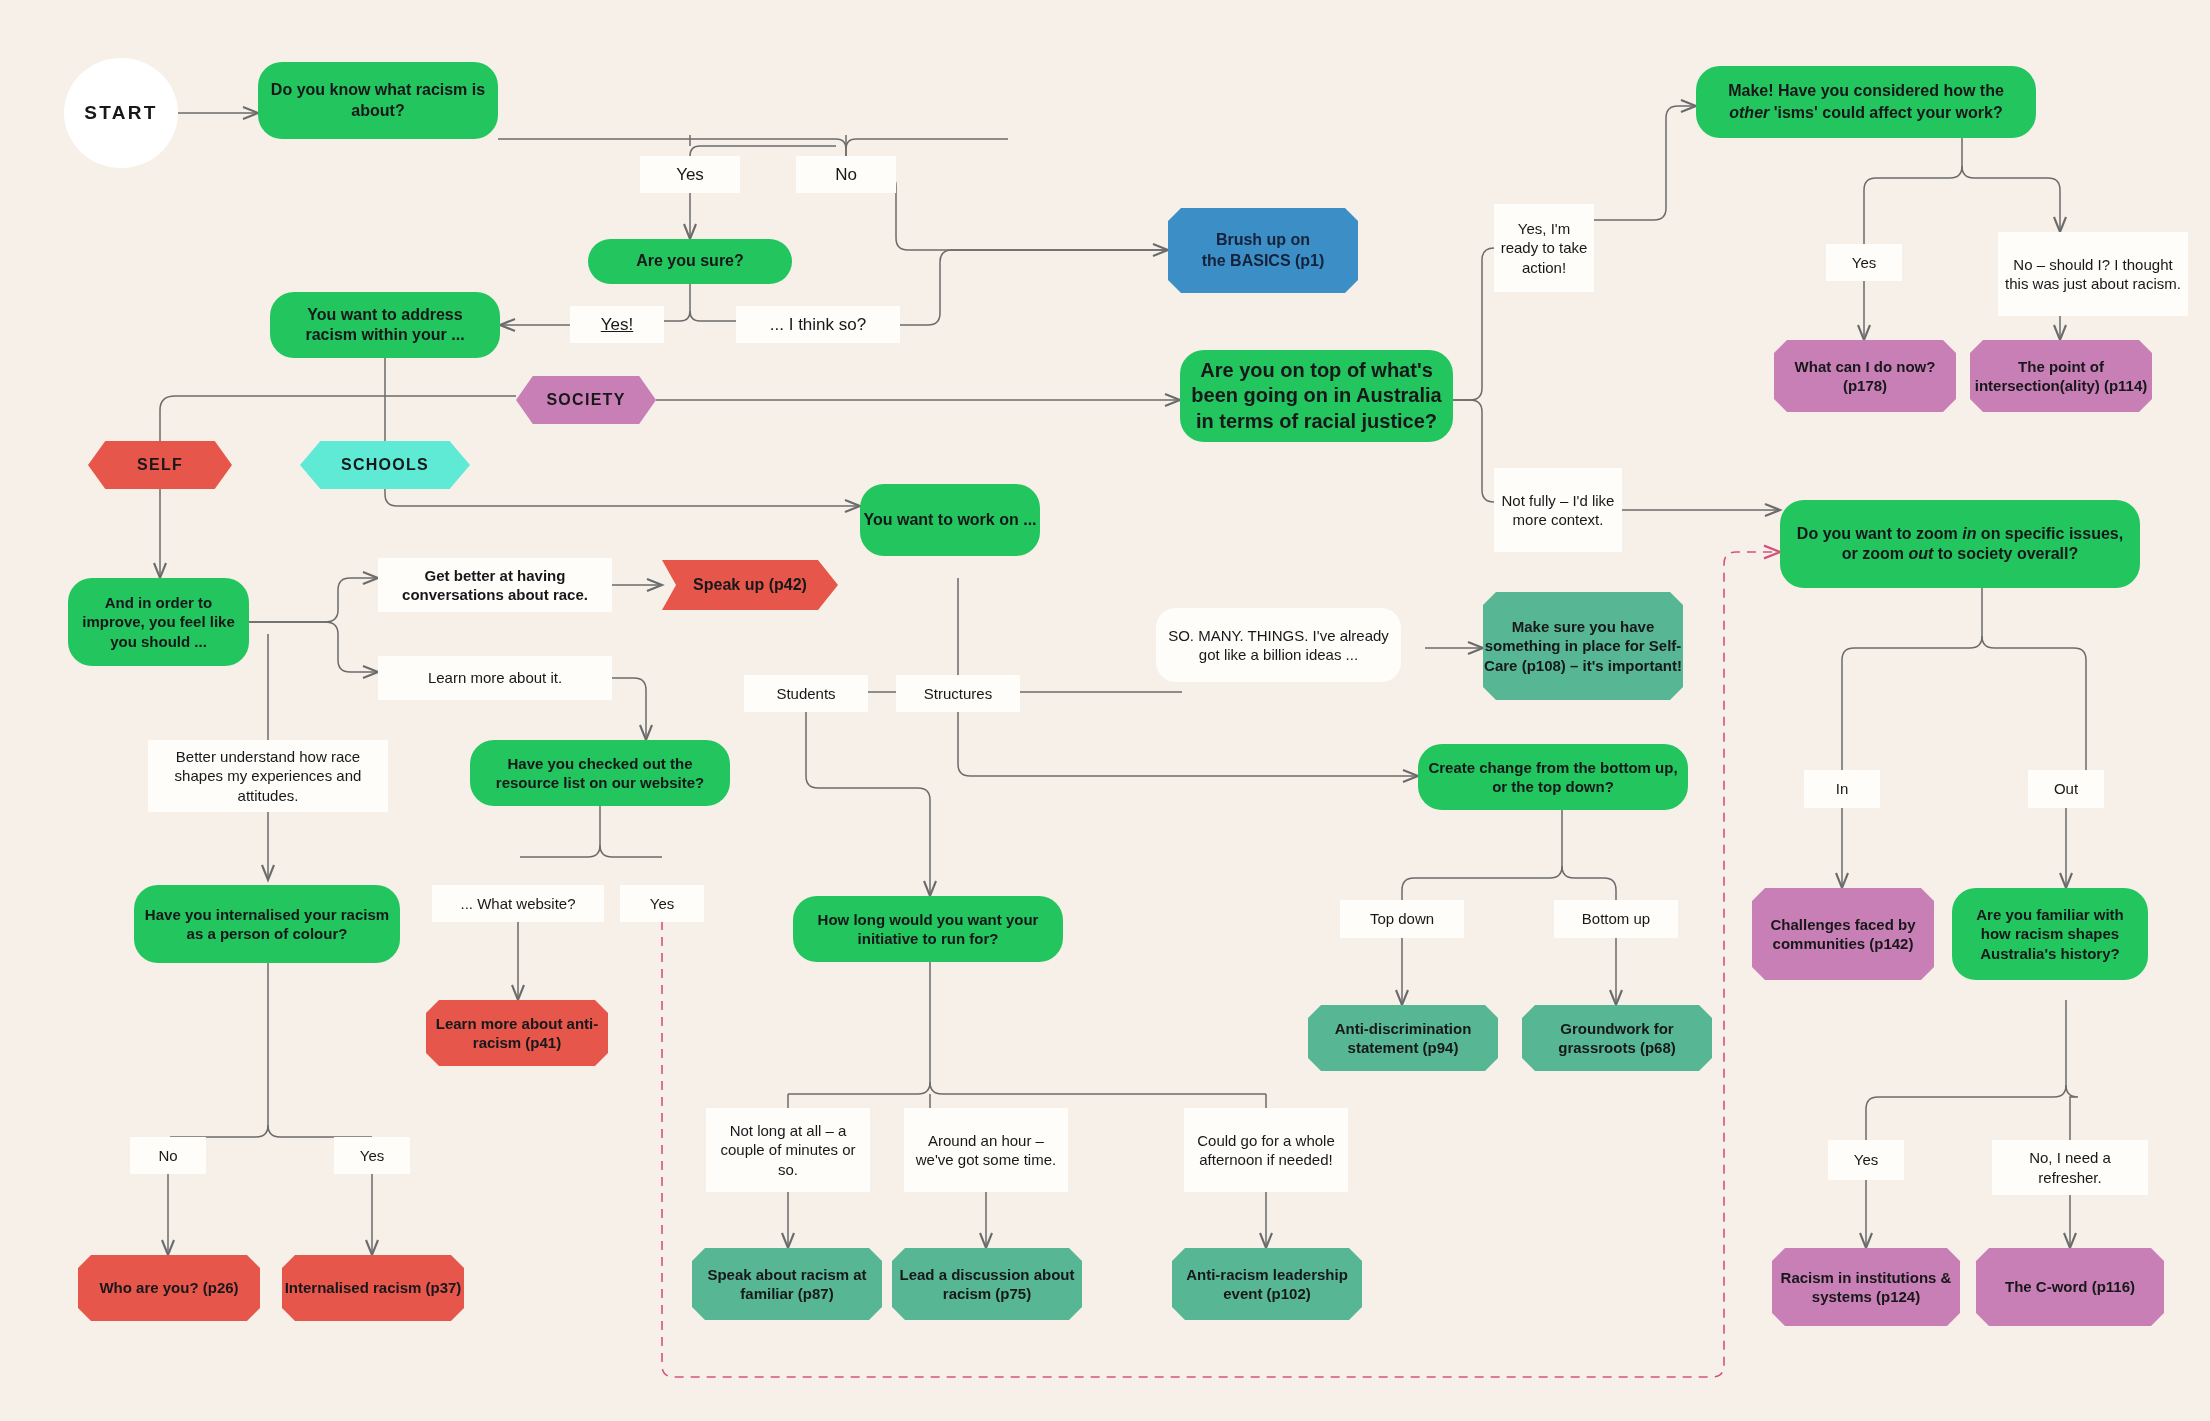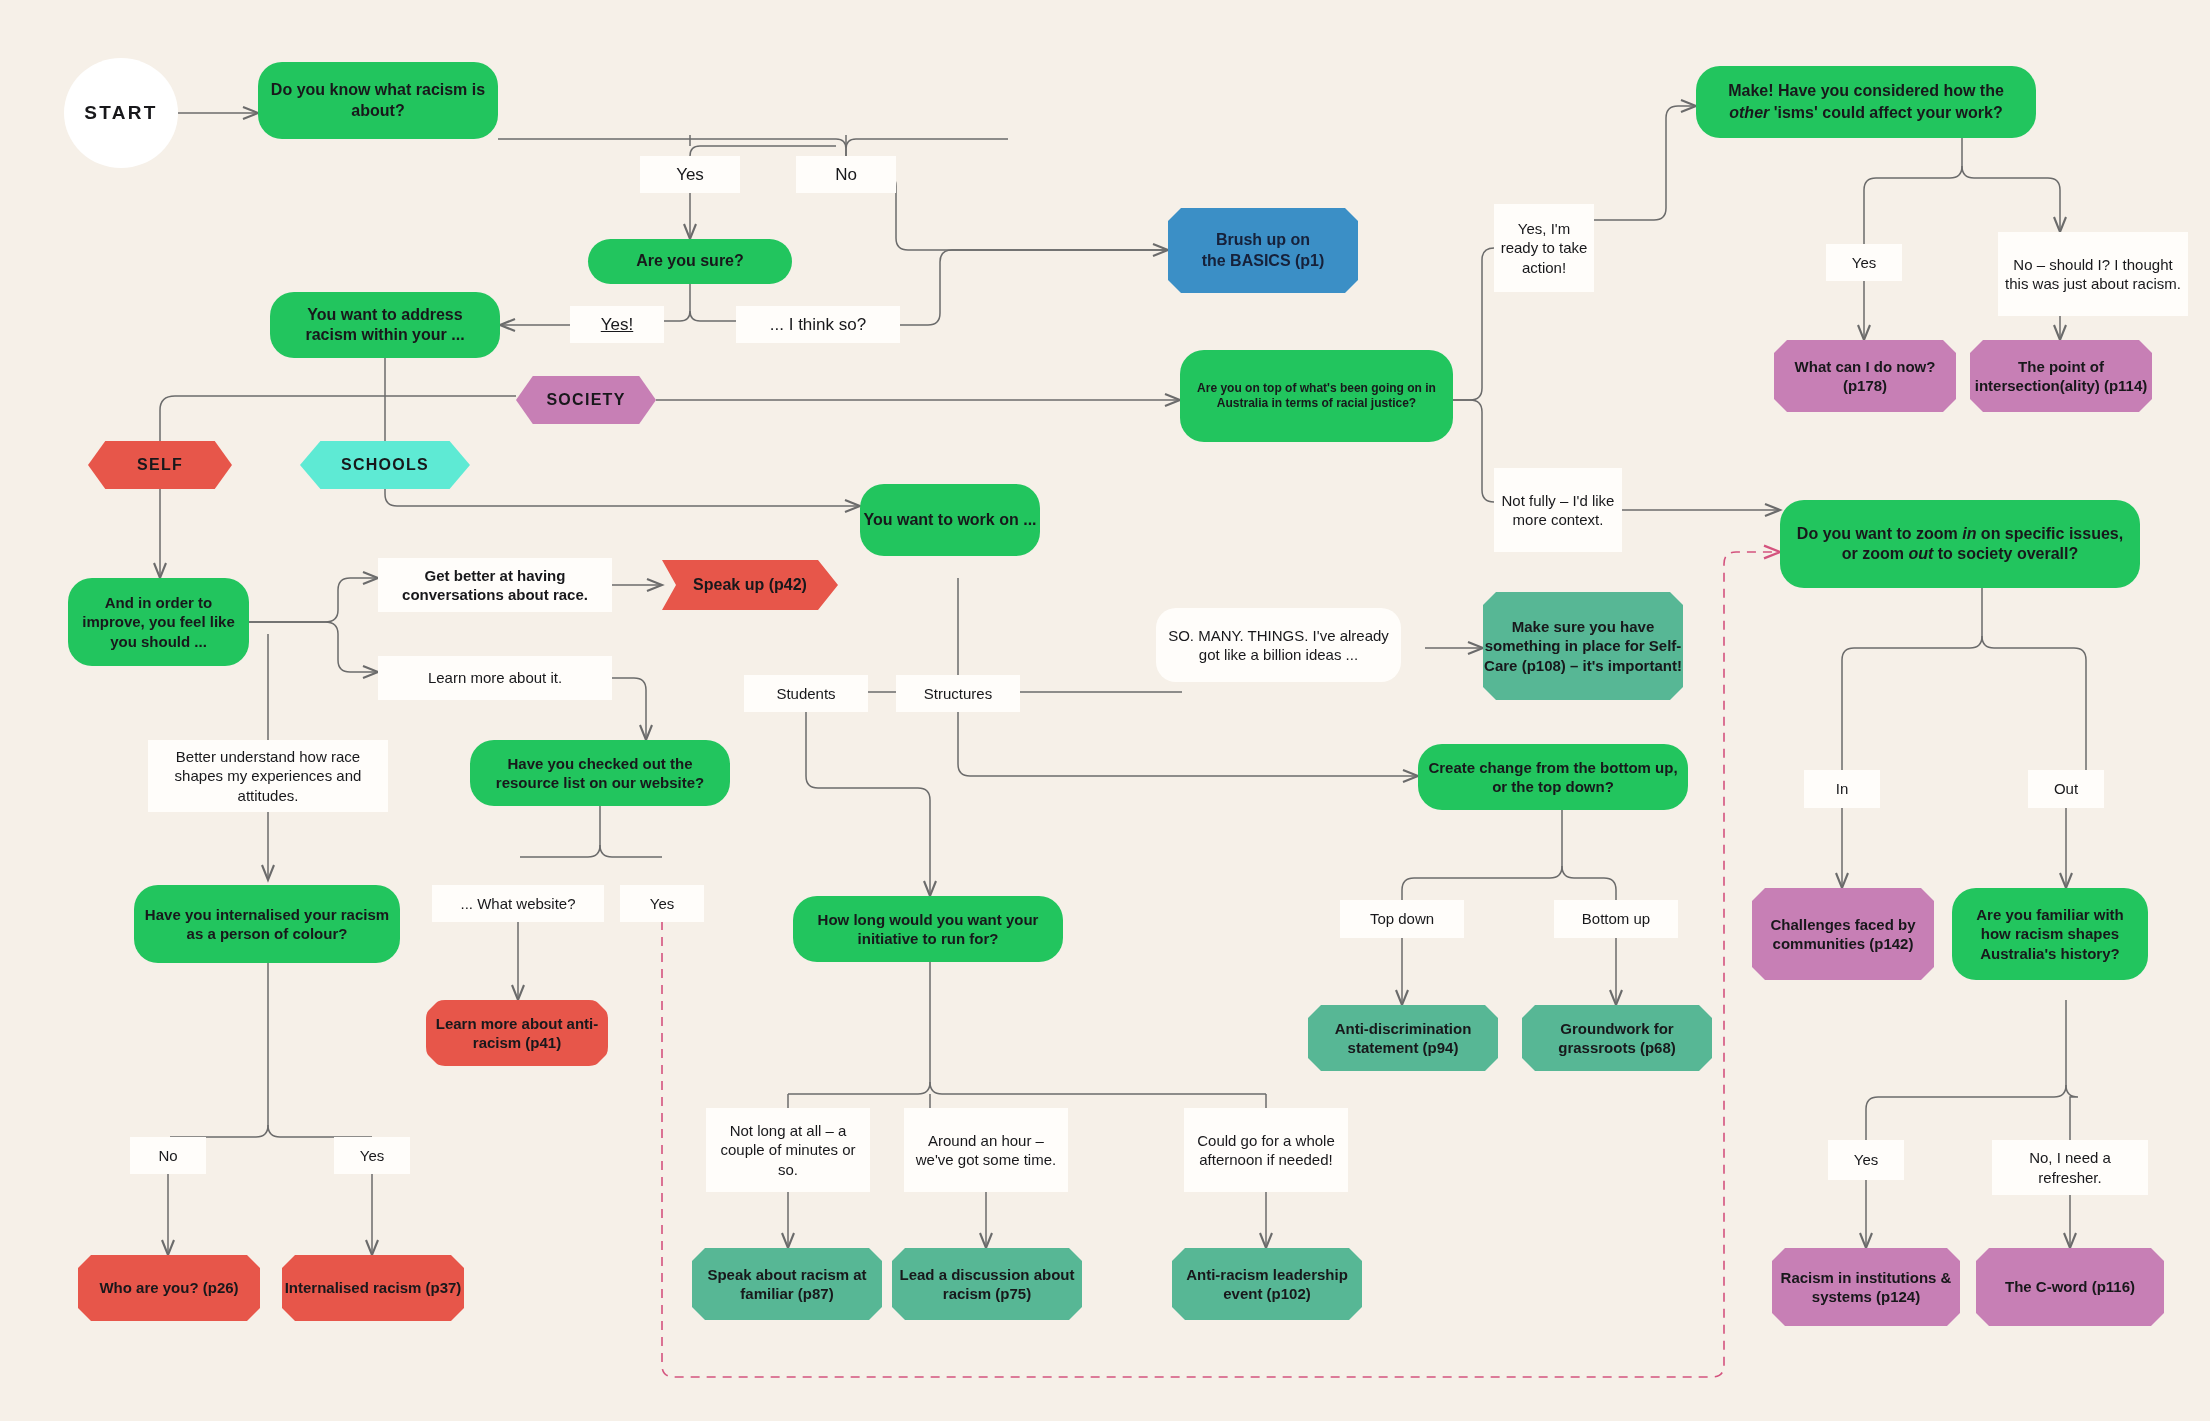--- a/index.html
+++ b/index.html
@@ -188,21 +188,21 @@
 <div class="node label" style="left:378px;top:656px;width:234px;height:44px;font-size:15px;">Learn more about it.</div>
 
 <div class="node label" style="left:148px;top:740px;width:240px;height:72px;font-size:15px;padding:0 6px;">Better understand how race shapes my experiences and attitudes.</div>
 
 <div class="node rounded" style="left:470px;top:740px;width:260px;height:66px;font-size:15px;padding:0 10px;">Have you checked out the resource list on our website?</div>
 
 <div class="node label" style="left:432px;top:885px;width:172px;height:37px;font-size:15px;">... What website?</div>
 
 <div class="node label" style="left:620px;top:885px;width:84px;height:37px;font-size:15px;">Yes</div>
 
-<div class="node oct red" style="left:426px;top:1000px;width:182px;height:66px;font-size:15px;border-radius:19px;">Learn more about anti-racism (p41)</div>
+<div class="node oct red" style="left:426px;top:1000px;width:182px;height:66px;font-size:15px;">Learn more about anti-racism (p41)</div>
 
 <div class="node rounded" style="left:134px;top:885px;width:266px;height:78px;font-size:15px;padding:0 10px;">Have you internalised your racism as a person of colour?</div>
 
 <div class="node label" style="left:130px;top:1137px;width:76px;height:37px;font-size:15px;">No</div>
 
 <div class="node label" style="left:334px;top:1137px;width:76px;height:37px;font-size:15px;">Yes</div>
 
 <div class="node oct red" style="left:78px;top:1255px;width:182px;height:66px;font-size:15px;">Who are you? (p26)</div>
 
 <div class="node oct red" style="left:282px;top:1255px;width:182px;height:66px;font-size:15px;">Internalised racism (p37)</div>
@@ -224,21 +224,21 @@
 <div class="node label" style="left:904px;top:1108px;width:164px;height:84px;font-size:15px;padding:0 4px;">Around an hour – we've got some time.</div>
 
 <div class="node label" style="left:1184px;top:1108px;width:164px;height:84px;font-size:15px;padding:0 4px;">Could go for a whole afternoon if needed!</div>
 
 <div class="node oct green" style="left:692px;top:1248px;width:190px;height:72px;font-size:15px;">Speak about racism at familiar (p87)</div>
 
 <div class="node oct green" style="left:892px;top:1248px;width:190px;height:72px;font-size:15px;">Lead a discussion about racism (p75)</div>
 
 <div class="node oct green" style="left:1172px;top:1248px;width:190px;height:72px;font-size:15px;">Anti-racism leadership event (p102)</div>
 
-<div class="node rounded" style="left:1180px;top:350px;width:273px;height:92px;font-size:12px;padding:0 10px;">Are you on top of what's been going on in Australia in terms of racial justice?</div>
+<div class="node rounded" style="left:1180px;top:350px;width:273px;height:92px;font-size:20px;padding:0 10px;">Are you on top of what's been going on in Australia in terms of racial justice?</div>
 
 <div class="node label" style="left:1494px;top:204px;width:100px;height:88px;font-size:15px;padding:0 4px;">Yes, I'm ready to take action!</div>
 
 <div class="node label" style="left:1494px;top:468px;width:128px;height:84px;font-size:15px;padding:0 4px;">Not fully – I'd like more context.</div>
 
 <div class="node rounded" style="left:1696px;top:66px;width:340px;height:72px;font-size:16px;padding:0 12px;line-height:1.35;">
   <span>
     <span>Make! Have you considered how the</span>
     <br>
     <span class="ital">other</span>

